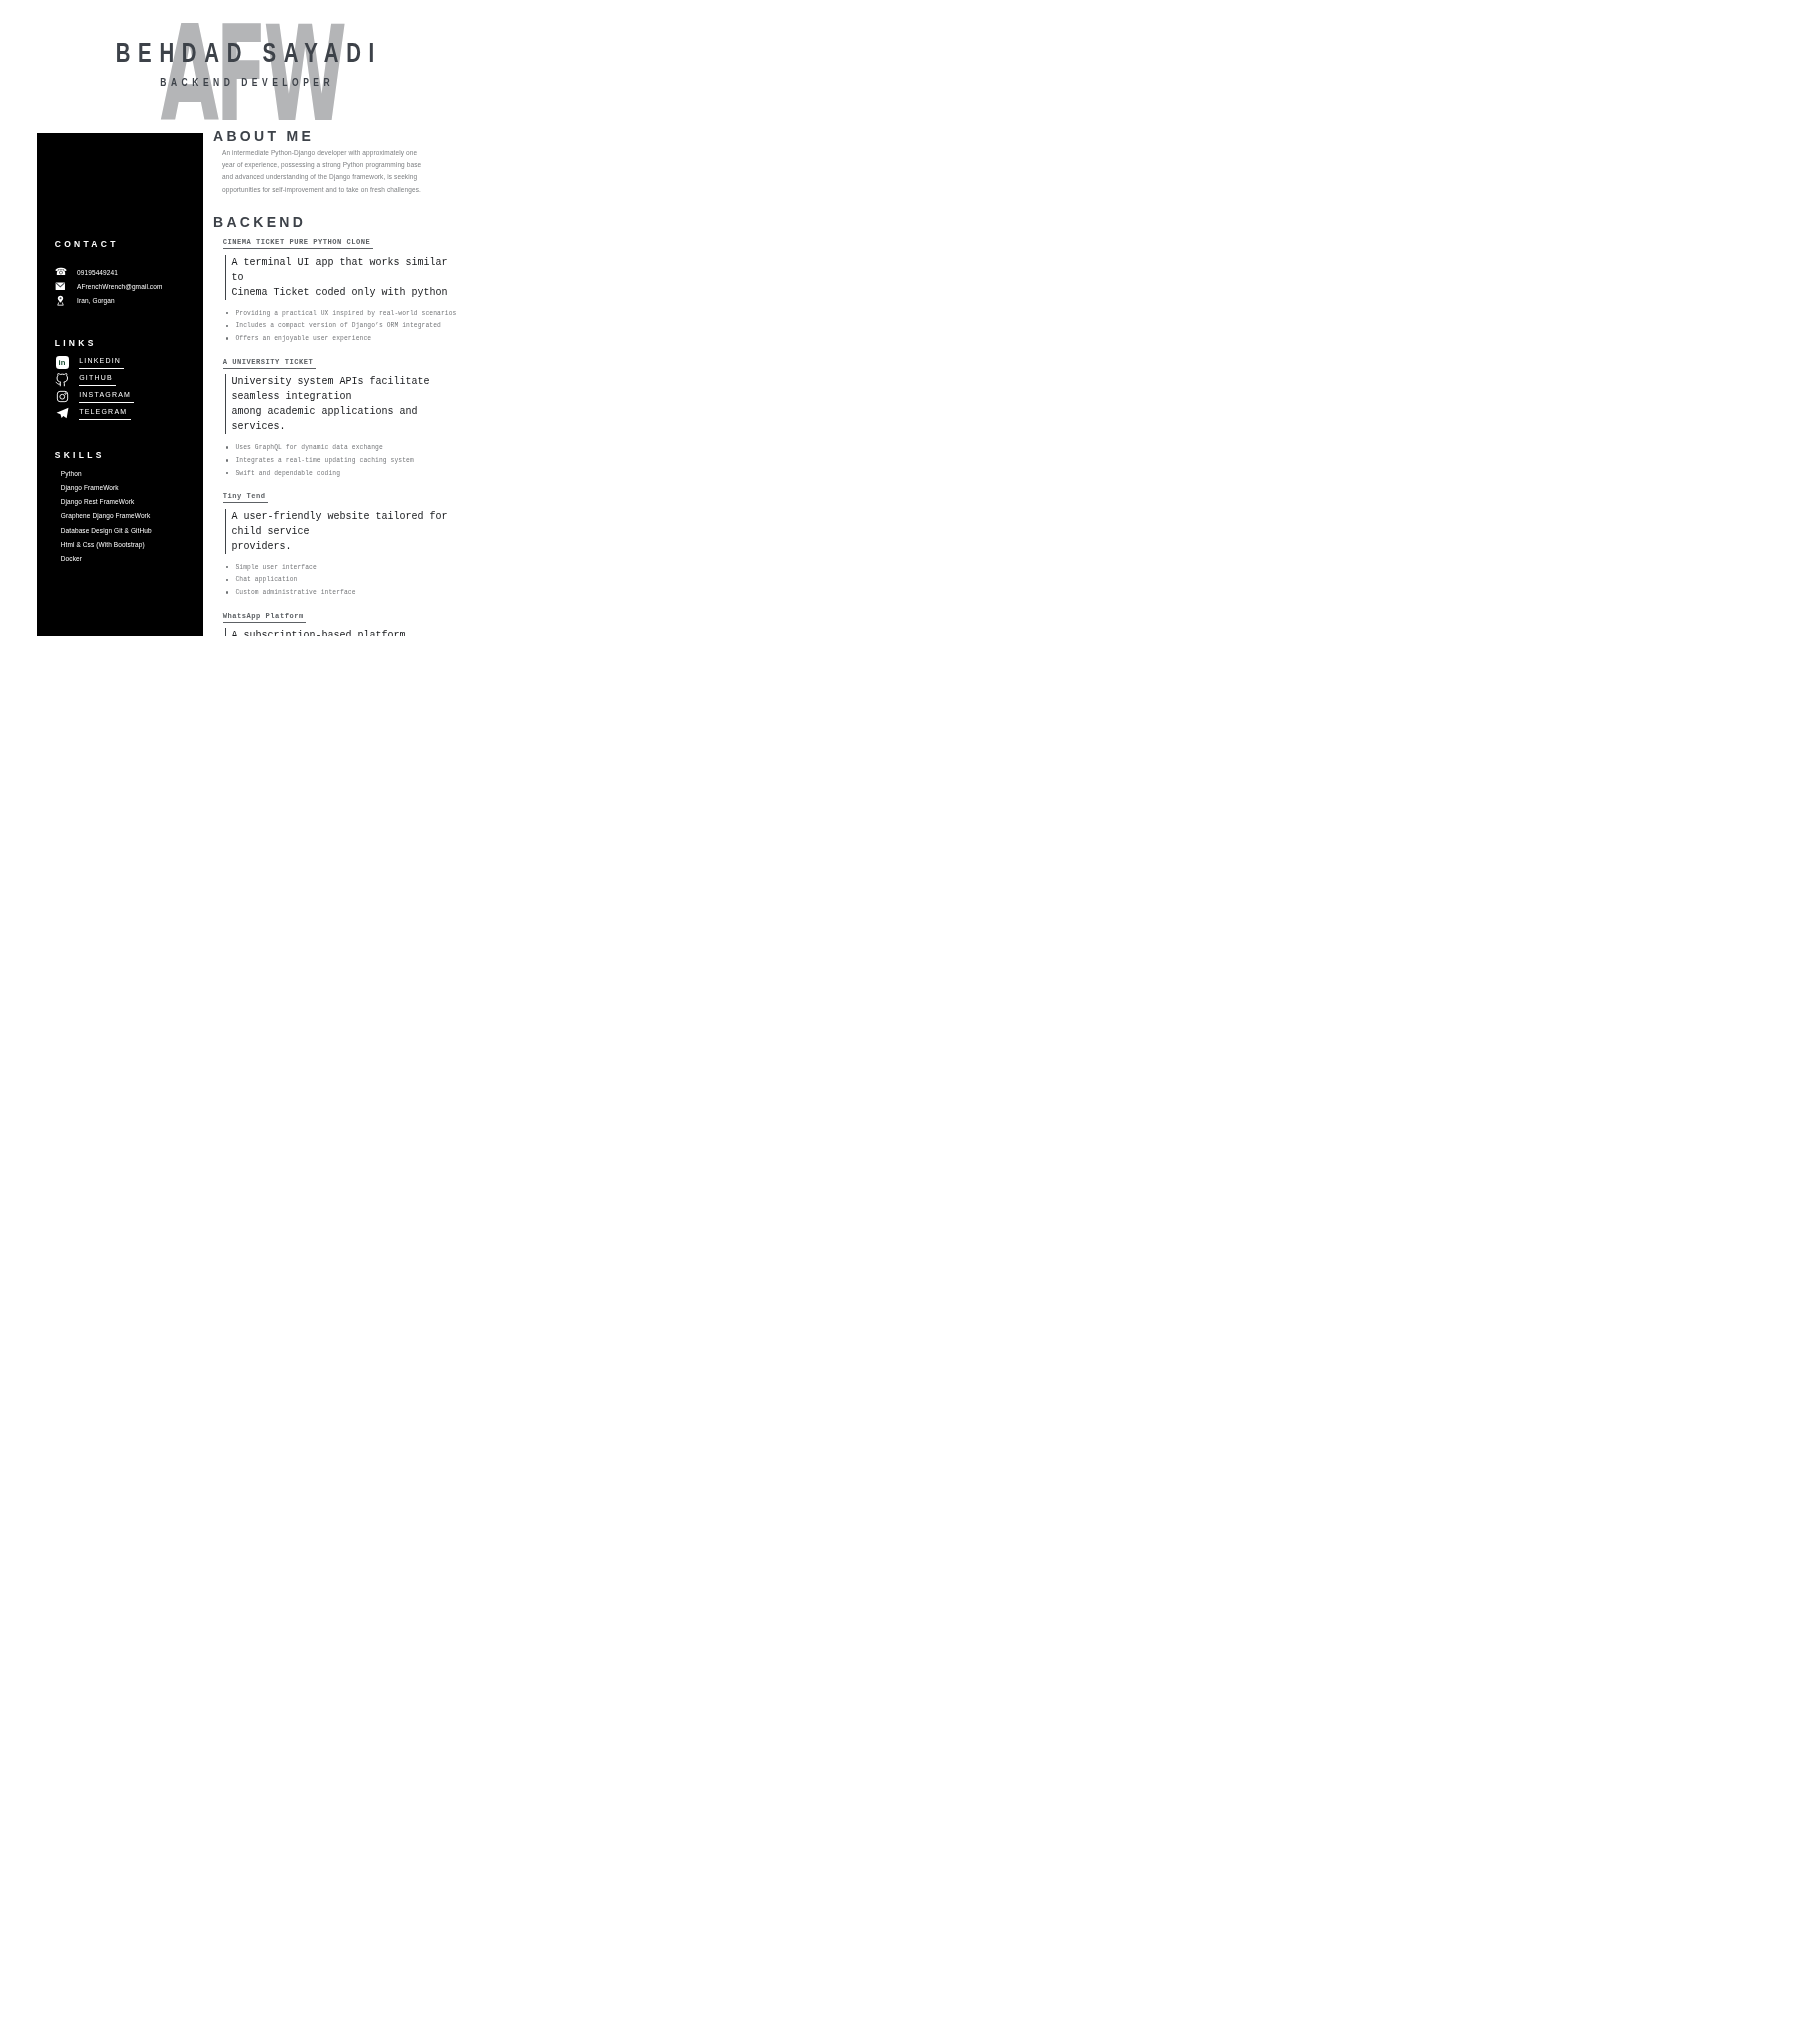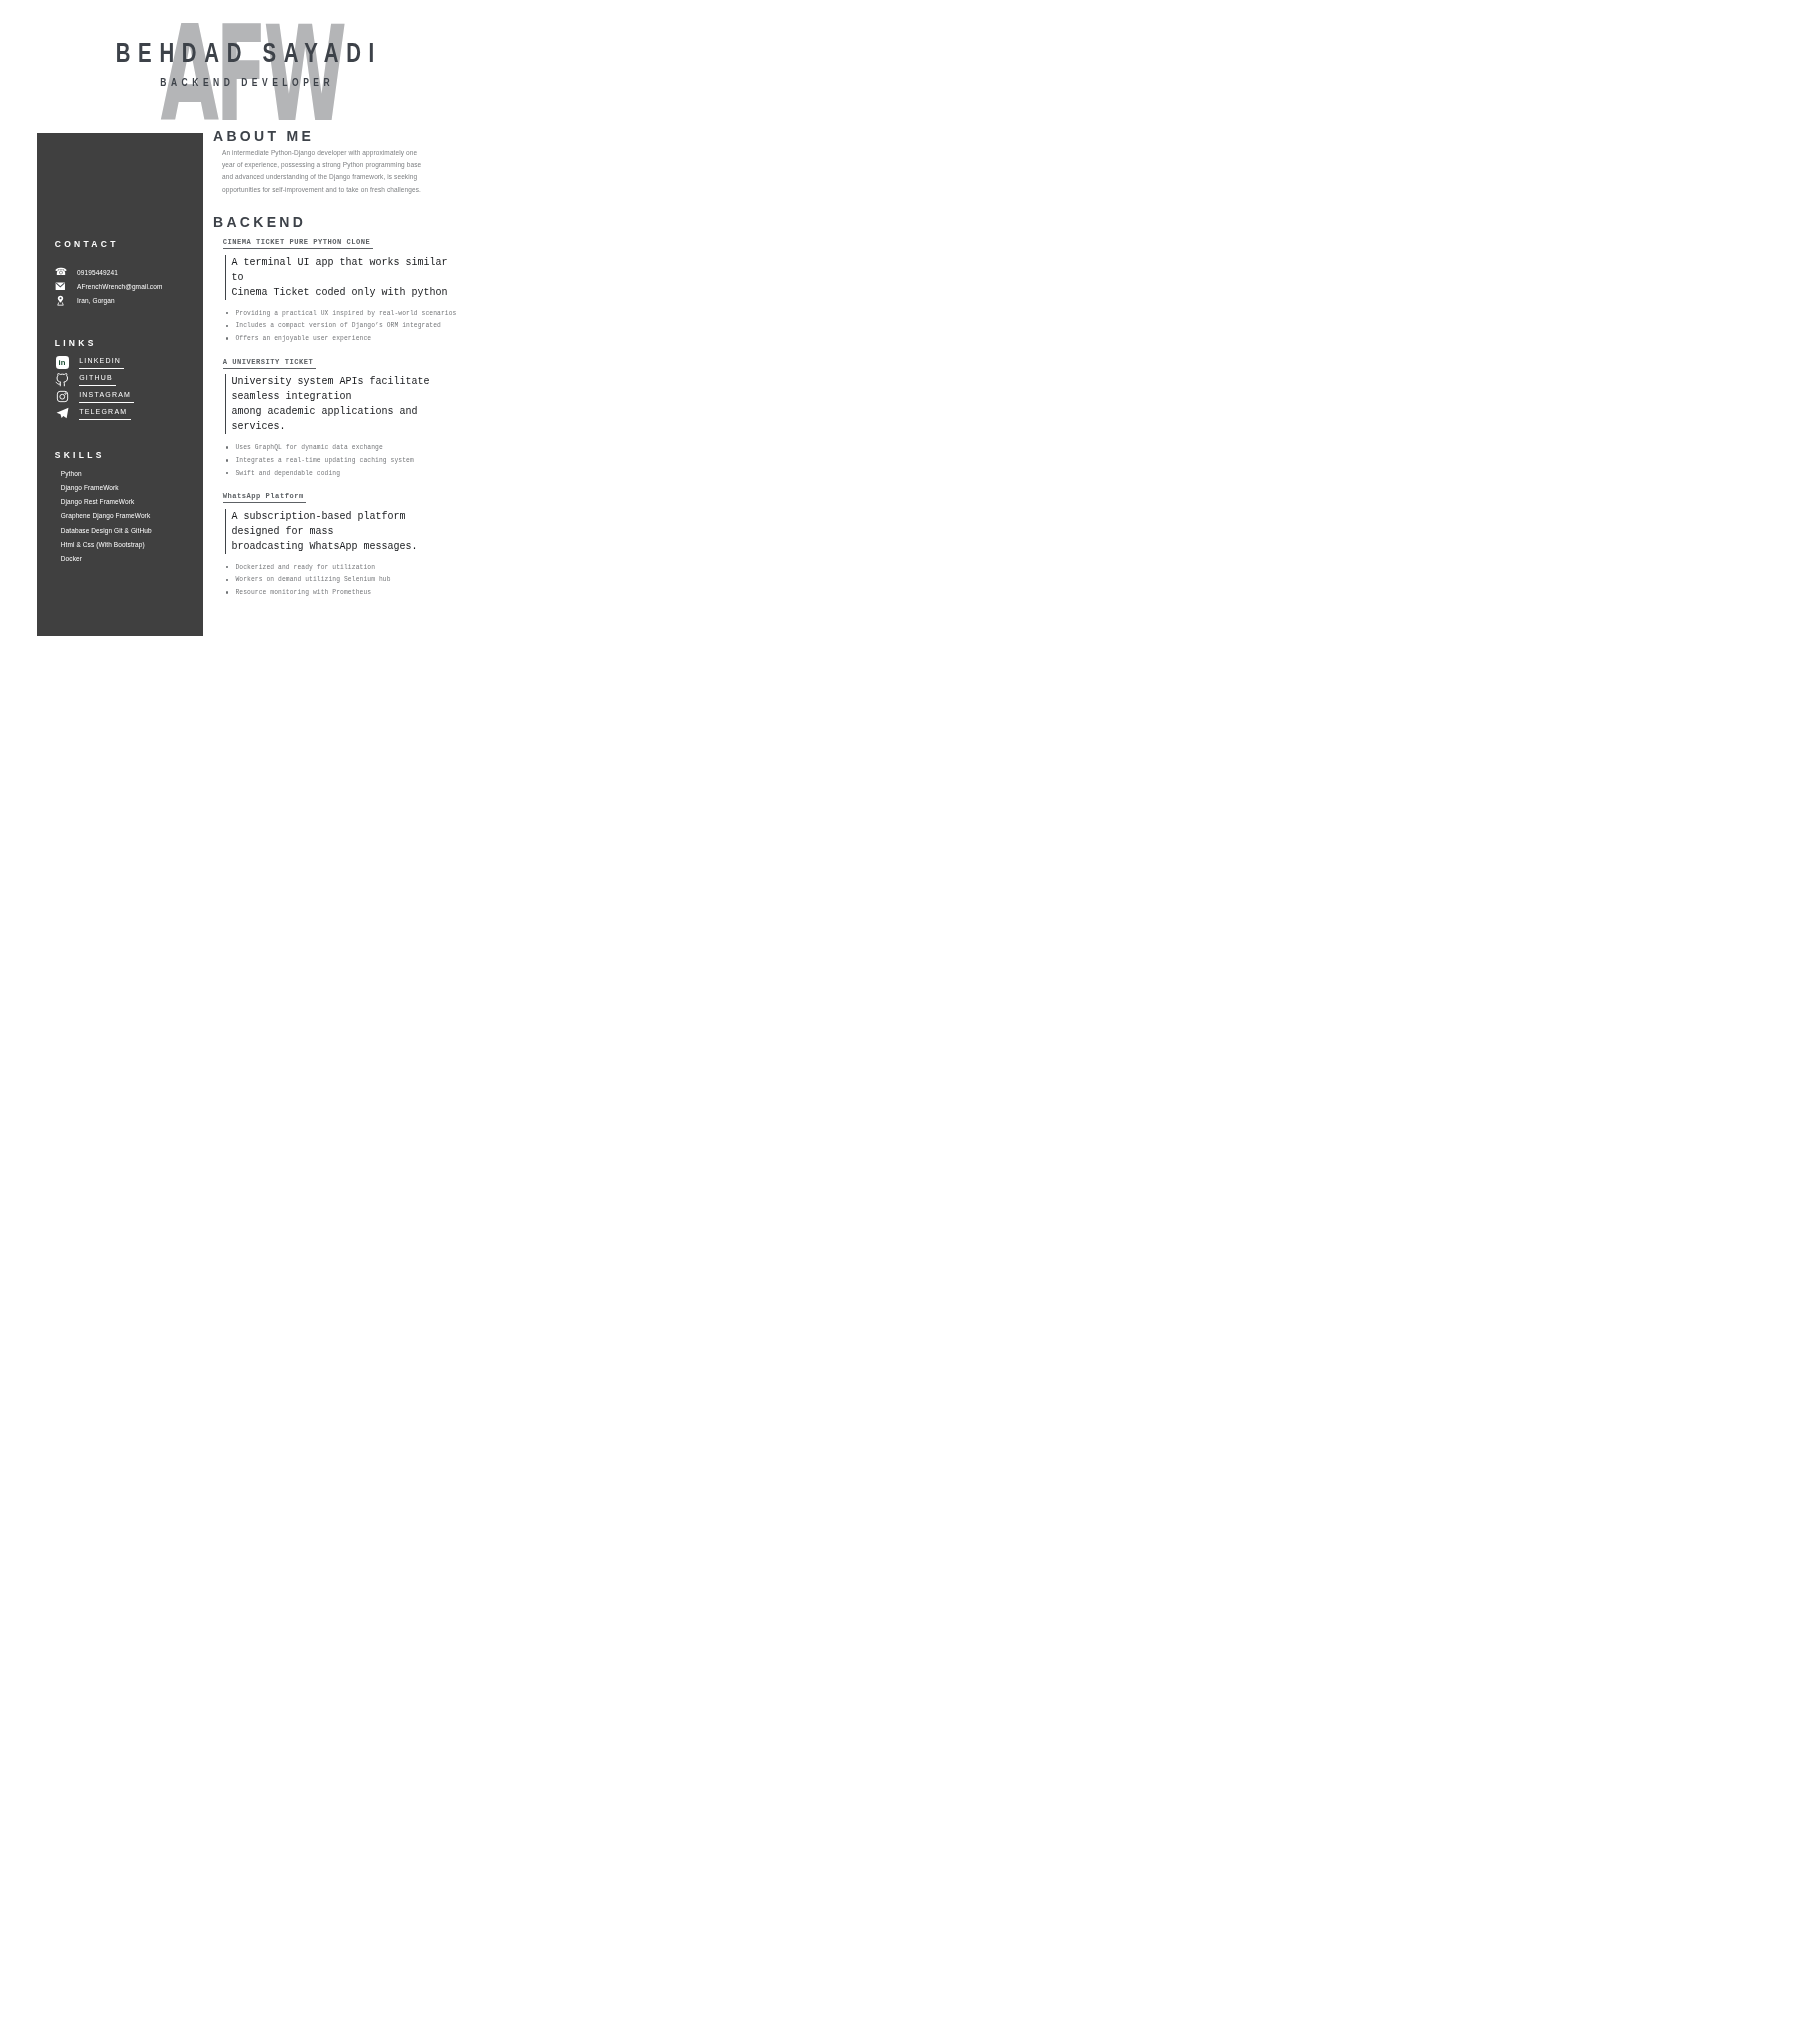--- a/index.html
+++ b/index.html
@@ -12,21 +12,21 @@
              font-family:"DejaVu Sans",sans-serif;font-weight:bold;font-size:122px;line-height:1;
              letter-spacing:-5.7px;color:#b4b5b7;z-index:1;white-space:nowrap;user-select:none;}
   .name{position:absolute;top:42px;left:0;right:0;margin:0;text-align:center;z-index:2;
         font-size:20.4px;line-height:1;font-weight:700;letter-spacing:7.7px;text-indent:7.7px;
         color:#3d4249;transform:scaleY(1.38);}
   .subtitle{position:absolute;top:77px;left:0;right:0;text-align:center;z-index:2;
         font-size:8.5px;line-height:1.2;font-weight:700;letter-spacing:4.5px;text-indent:4.5px;
         color:#3d4249;transform:scaleY(1.2);}
 
   
-  .sidebar{position:absolute;left:16.7px;top:133px;width:166px;bottom:0;background:#404040;
+  .sidebar{position:absolute;left:16.7px;top:133px;width:166px;bottom:0;background:#000000;
            color:#ffffff;z-index:3;box-sizing:border-box;padding:0 10.6px 0 18px;}
   .sb-heading{margin:0;font-size:8.5px;font-weight:700;letter-spacing:3.3px;color:#ffffff;line-height:9.8px;}
   .contact-heading{margin-top:107px;}
   .contact-rows{margin-top:17px;}
   .contact-row{display:flex;align-items:center;margin-bottom:3.7px;height:10.6px;}
   .cicon{width:12.2px;display:flex;justify-content:center;align-items:center;flex:0 0 12.2px;}
   .phone-glyph::before{content:"\260E";font-family:"DejaVu Sans",sans-serif;font-size:9.8px;color:#ffffff;line-height:1;}
   .contact-text{margin-left:10.2px;font-size:6.5px;color:#ffffff;letter-spacing:0.1px;}
 
   .links-heading{margin-top:33px;}
@@ -173,20 +173,30 @@
       <h3 class="ptitle">A UNIVERSITY TICKET</h3>
       <blockquote class="quote">University system APIs facilitate seamless integration
 among academic applications and services.</blockquote>
       <ul class="bullets">
         <li>Uses GraphQL for dynamic data exchange</li>
         <li>Integrates a real-time updating caching system</li>
         <li>Swift and dependable coding</li>
       </ul>
     </section>
 
+    <section class="project">
+      <h3 class="ptitle">Tiny Tend</h3>
+      <blockquote class="quote">A user-friendly website tailored for child service
+providers.</blockquote>
+      <ul class="bullets">
+        <li>Simple user interface</li>
+        <li>Chat application</li>
+        <li>Custom administrative interface</li>
+      </ul>
+    </section>
 
     <section class="project">
       <h3 class="ptitle">WhatsApp Platform</h3>
       <blockquote class="quote">A subscription-based platform designed for mass
 broadcasting WhatsApp messages.</blockquote>
       <ul class="bullets">
         <li>Dockerized and ready for utilization</li>
         <li>Workers on demand utilizing Selenium hub</li>
         <li>Resource monitoring with Prometheus</li>
       </ul>

